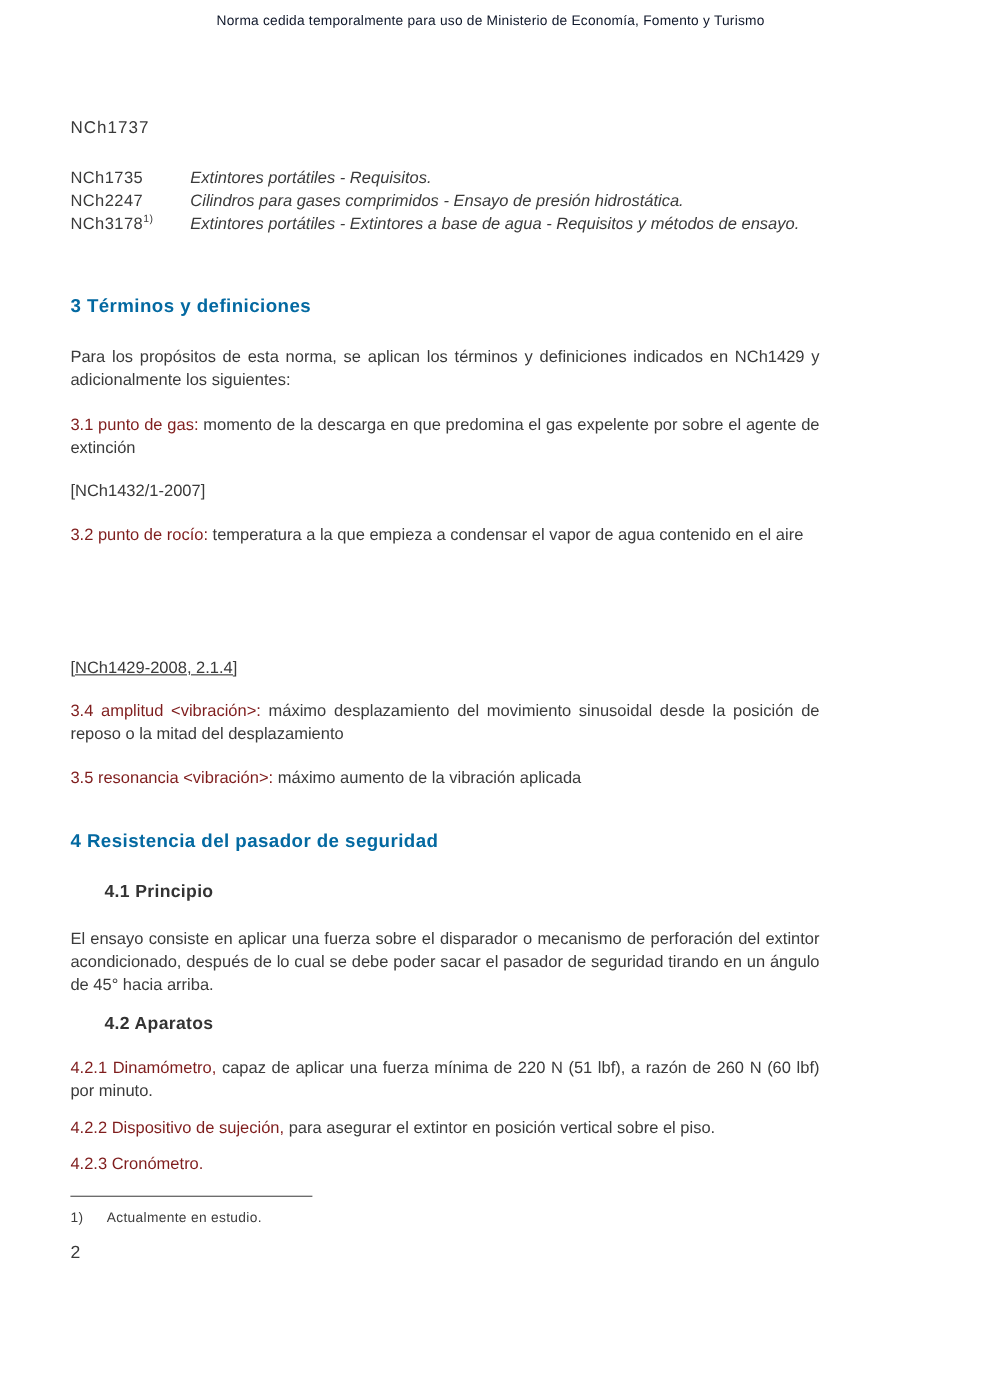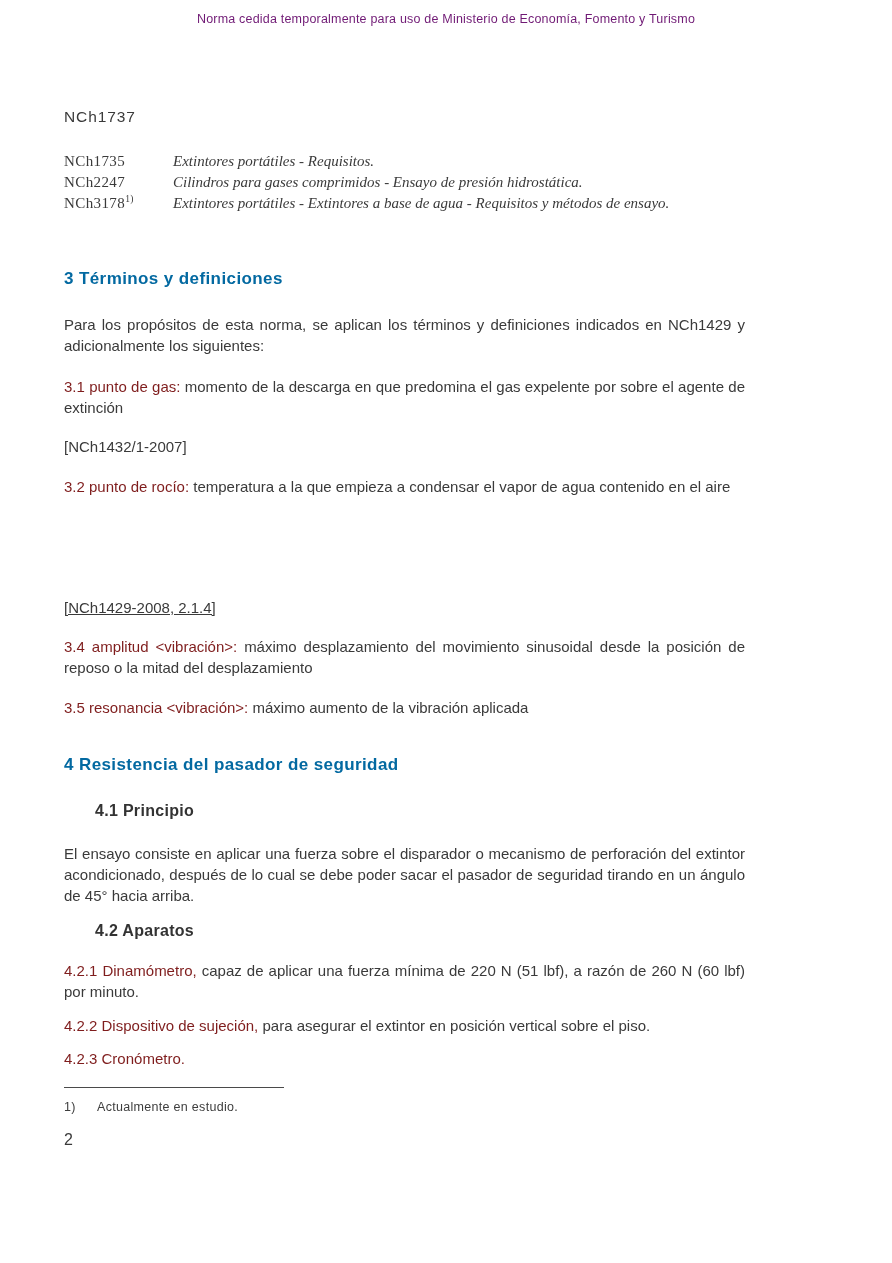--- a/index.html
+++ b/index.html
@@ -16,36 +16,35 @@
     color: #3a3a3a;
     overflow: hidden;
   }
   .watermark {
     position: absolute;
     top: 12px;
     left: 0;
     right: 0;
     text-align: center;
     font-size: 12.5px;
-    color: #701a75;
+    color: #0f172a;
     letter-spacing: 0.2px;
   }
   .abs {
     position: absolute;
     left: 64px;
     width: 681px;
   }
   .doc-code {
     top: 108px;
     font-size: 15.5px;
     letter-spacing: 0.9px;
   }
   .refs {
     top: 151px;
-    font-family: Liberation Serif, serif;
   }
   .ref-row {
     display: flex;
     font-size: 15px;
     line-height: 21px;
   }
   .ref-code {
     width: 109px;
     flex-shrink: 0;
     letter-spacing: 0.4px;

